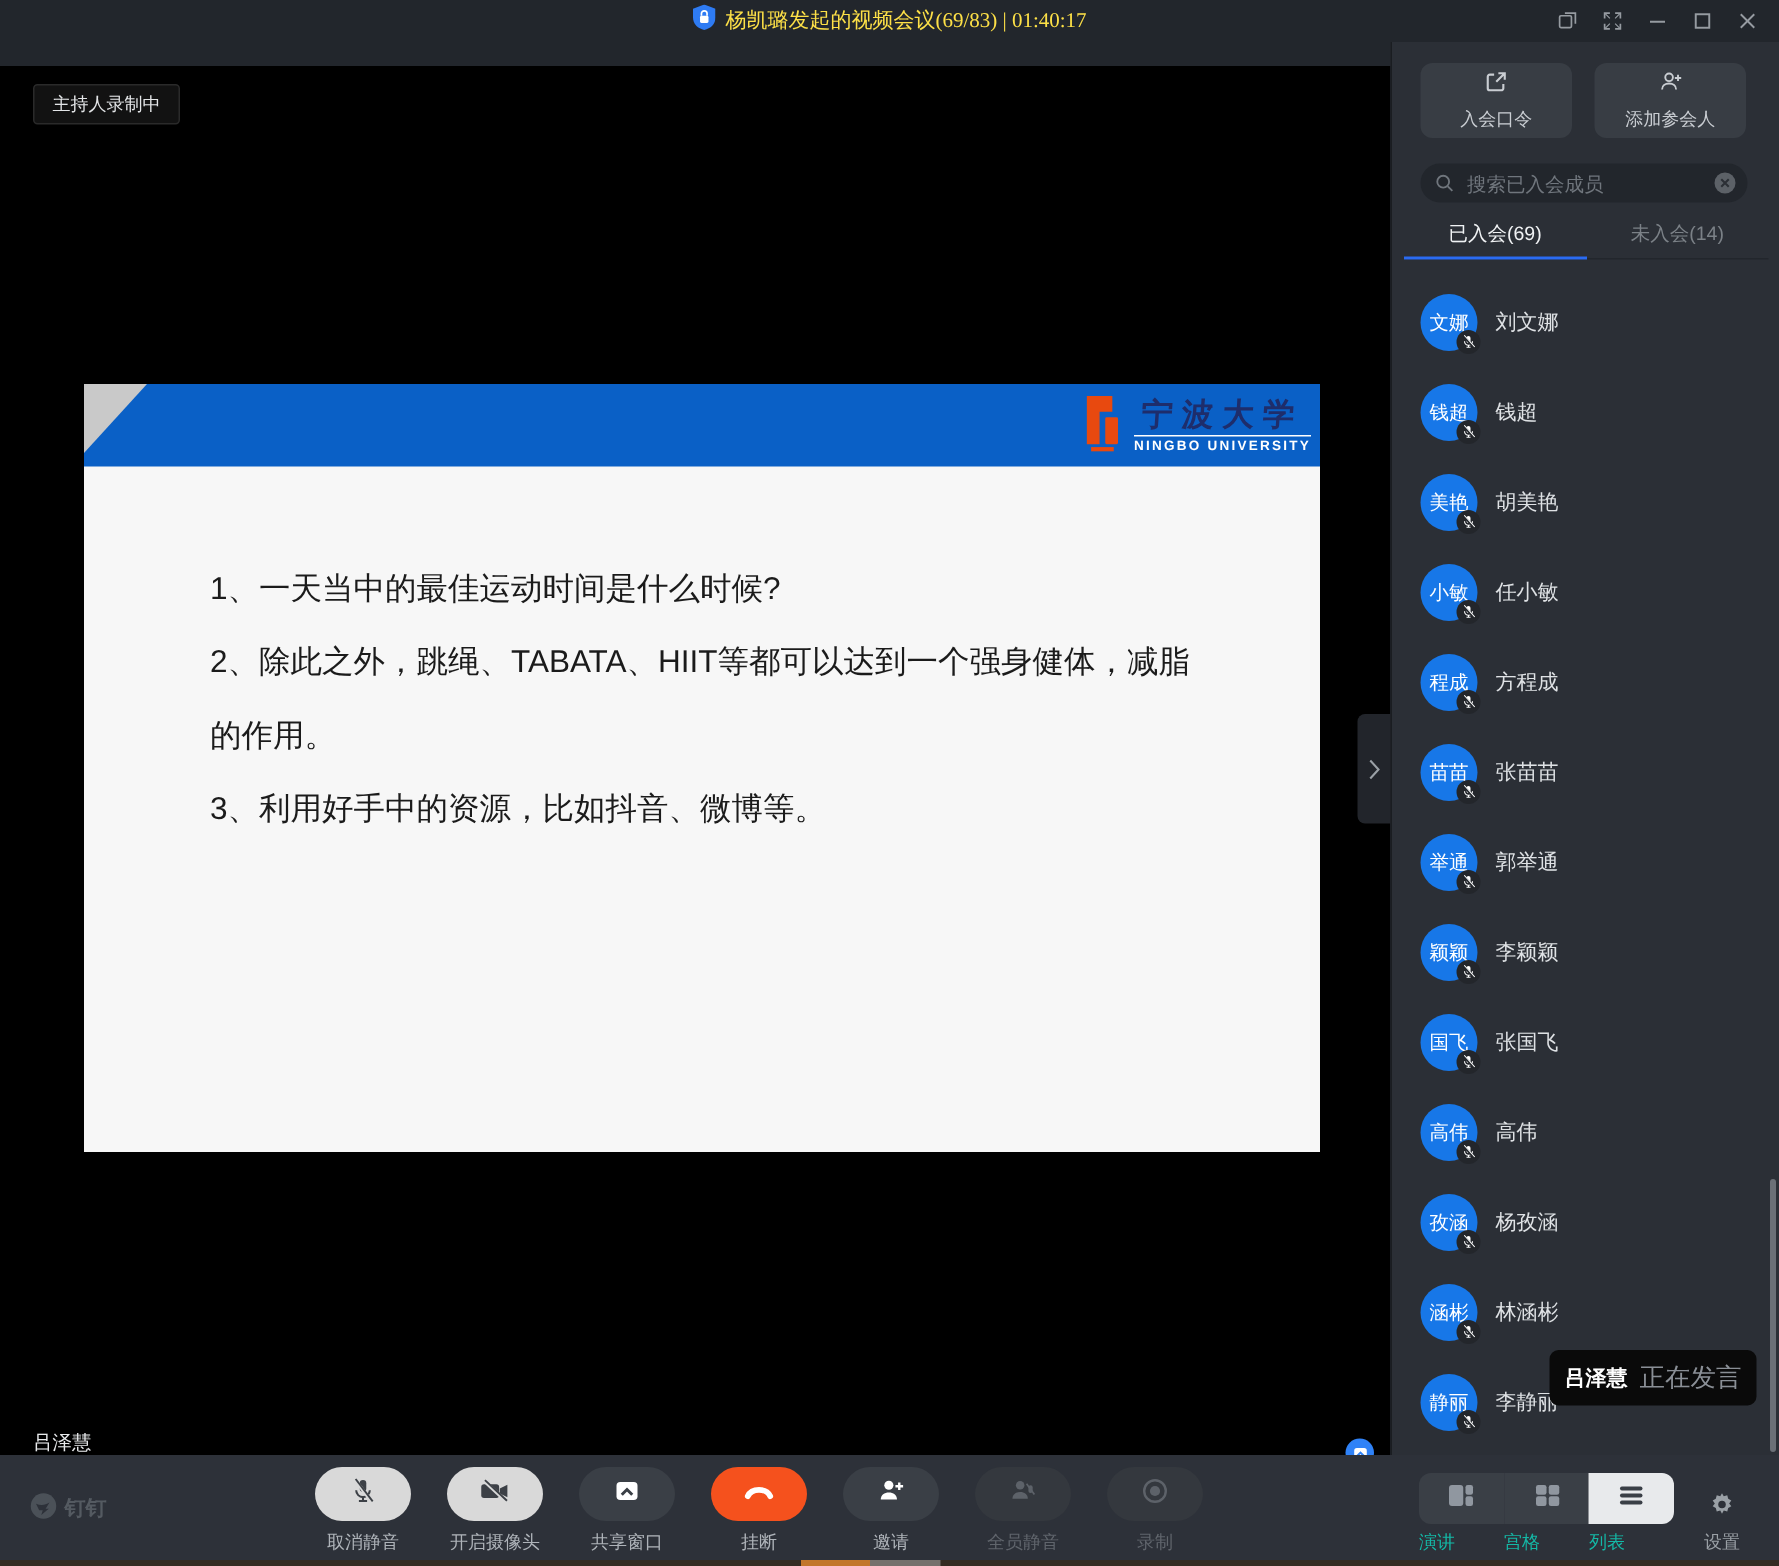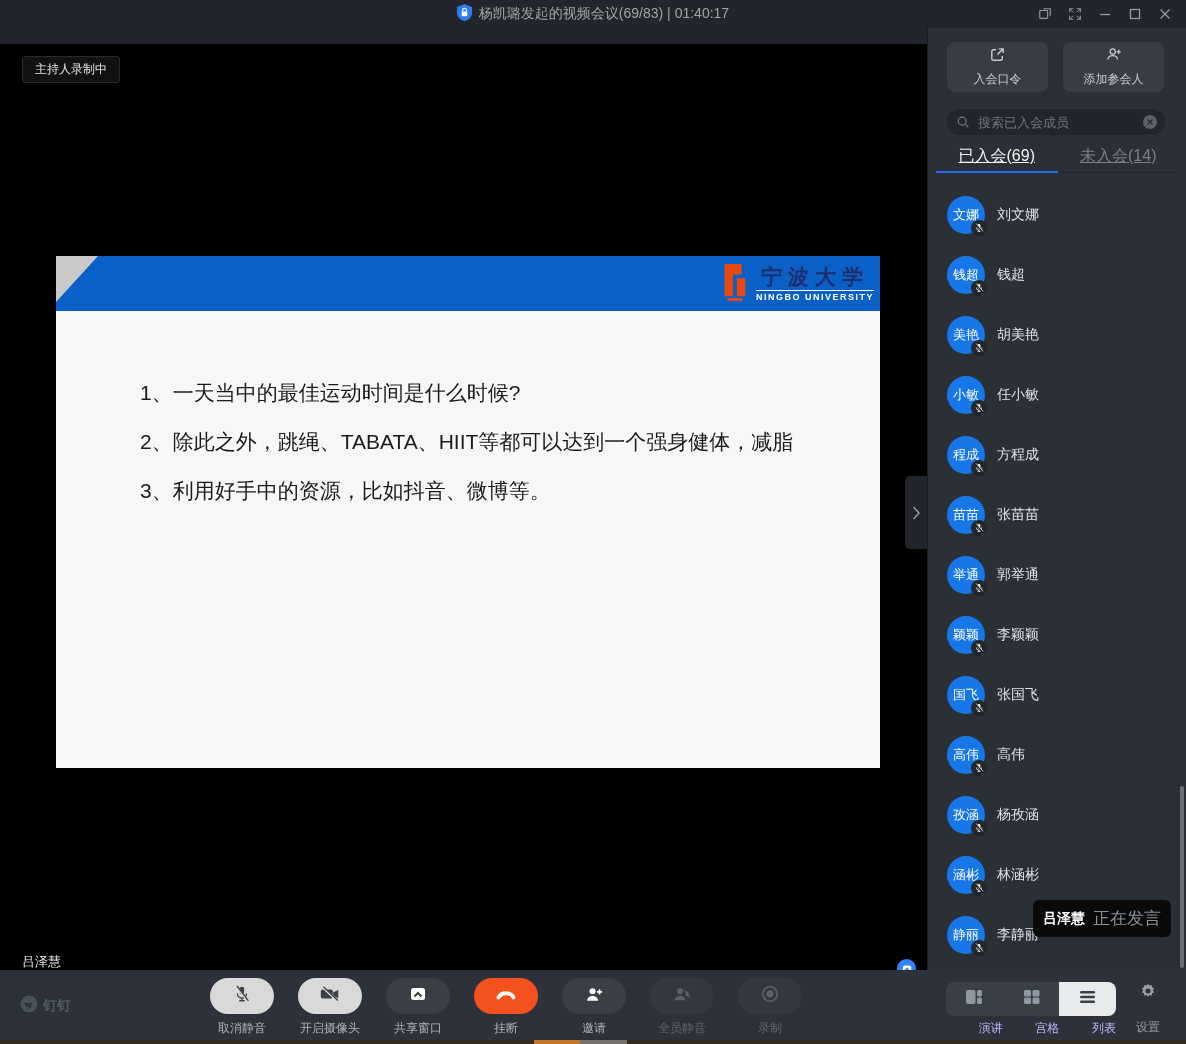--- a/index.html
+++ b/index.html
@@ -2,21 +2,21 @@
 <html><head>
 <meta charset="utf-8">
 <style>
   html,body{margin:0;padding:0;background:#111;}
   *{box-sizing:border-box;font-family:"Liberation Sans","DejaVu Sans",sans-serif;}
   .app{position:relative;width:1186px;height:1044px;background:#22262c;overflow:hidden;}
 
   
   .titlebar{position:absolute;left:0;top:0;width:1186px;height:28px;background:#22262c;display:flex;align-items:center;justify-content:center;}
   .title-wrap{display:flex;align-items:center;gap:7px;}
-  .title-text{color:#a3a3a3;font-size:14px;}
+  .title-text{color:#fde047;font-size:14px;font-family:Liberation Serif, serif;}
   .win-controls{position:absolute;right:8px;top:0;height:28px;display:flex;align-items:center;gap:4px;}
   .win-btn{width:26px;height:22px;display:flex;align-items:center;justify-content:center;color:#969ba1;}
 
   
   .stage{position:absolute;left:0;top:44px;width:927px;height:942px;background:#000;}
   .rec-badge{position:absolute;left:22px;top:12px;background:#121212;border:1px solid #2a2a2a;border-radius:3px;color:#e3e5e7;font-size:12px;padding:4px 12px;}
   .speaker-label{position:absolute;left:22px;bottom:15px;color:#e8eaec;font-size:13px;}
   .share-ind{position:absolute;right:11px;bottom:8px;width:19px;height:19px;border-radius:50%;background:#2f82f7;display:flex;align-items:center;justify-content:center;}
   .collapse-handle{position:absolute;right:0;top:432px;width:22px;height:73px;background:rgba(40,44,50,.85);border-radius:5px 0 0 5px;display:flex;align-items:center;justify-content:center;}
 
@@ -31,21 +31,21 @@
   .slide-lines{position:absolute;left:84px;top:112px;width:700px;color:#1b1b1b;font-size:21px;line-height:49px;}
 
   
   .sidebar{position:absolute;left:927px;top:28px;width:259px;height:942px;background:#2b2f36;border-left:1px solid #1a1d21;}
   .side-actions{position:absolute;left:19px;top:14px;display:flex;gap:15px;}
   .action-btn{width:101px;height:50px;background:#383d44;border-radius:8px;display:flex;flex-direction:column;align-items:center;justify-content:center;gap:5px;color:#c9cdd2;font-size:12px;}
   .search-box{position:absolute;left:19px;top:81px;width:218px;height:26px;background:#22262c;border-radius:13px;display:flex;align-items:center;padding:0 7px 0 9px;}
   .search-box input{flex:1;background:transparent;border:none;outline:none;color:#cfd3d8;font-size:13px;min-width:0;}
   .search-box input::placeholder{color:#70767d;}
   .tabs{position:absolute;left:8px;top:112px;width:243px;height:33px;display:flex;border-bottom:1px solid #22262c;}
-  .tab{flex:1;display:flex;align-items:center;justify-content:center;font-size:16px;color:#7b8187;position:relative;text-decoration:underline;}
+  .tab{flex:1;display:flex;align-items:center;justify-content:center;font-size:13px;color:#7b8187;position:relative;}
   .tab.active{color:#f0f2f4;}
   .tab.active::after{content:"";position:absolute;left:0;right:0;bottom:-1px;height:2px;background:#2a6bf2;}
   .plist{position:absolute;left:0;top:157px;width:259px;height:785px;overflow:hidden;}
   .p-row{position:relative;height:60px;display:flex;align-items:center;padding-left:19px;}
   .avatar{position:relative;width:38px;height:38px;border-radius:50%;background:#1777e8;display:flex;align-items:center;justify-content:center;color:#fff;font-size:13px;flex:0 0 38px;}
   .mic-badge{position:absolute;right:-2px;bottom:-2px;width:16px;height:16px;border-radius:50%;background:#23262b;display:flex;align-items:center;justify-content:center;}
   .p-name{margin-left:12px;color:#dfe2e5;font-size:14px;}
   .scroll-thumb{position:absolute;right:2px;top:758px;width:4px;height:182px;border-radius:2px;background:#6b7077;}
   .speak-tip{position:absolute;left:105px;top:872px;width:138px;height:37px;background:#0a0a0a;border-radius:6px;display:flex;align-items:center;justify-content:center;gap:8px;z-index:5;}
   .speak-tip .tname{color:#fff;font-size:14px;font-weight:700;}
@@ -60,22 +60,22 @@
   .pill.light{background:#d9d9d9;}
   .pill.dark{background:#3a3f46;}
   .pill.danger{background:#f5511d;}
   .pill.dim{background:#34383e;}
   .tb-label{font-size:12px;color:#aeb3b9;white-space:nowrap;}
   .tb-label.dim{color:#60656c;}
   .view-ctl{position:absolute;left:946px;top:12px;width:170px;height:34px;border-radius:8px;overflow:hidden;display:flex;}
   .seg{flex:1;background:#3a3f46;display:flex;align-items:center;justify-content:center;}
   .seg.active{background:#e8eaec;}
   .view-labels{position:absolute;left:946px;top:50px;width:170px;display:flex;}
-  .view-labels span{flex:1;text-align:right;font-size:12px;color:#c4b5fd;}
-  .settings{position:absolute;left:1130px;top:12px;width:36px;display:flex;flex-direction:column;align-items:center;gap:15px;}
+  .view-labels span{flex:1;text-align:left;font-size:12px;color:#14b8a6;}
+  .settings{position:absolute;left:1130px;top:24px;width:36px;display:flex;flex-direction:column;align-items:center;gap:3px;}
   .settings .tb-label{color:#9aa0a6;}
 
   
   .bstrip{position:absolute;left:0;top:1040px;width:1186px;height:4px;background:#342b22;}
   .bstrip .seg-orange{position:absolute;left:534px;top:0;width:46px;height:4px;background:#c2762a;}
   .bstrip .seg-gray{position:absolute;left:580px;top:0;width:47px;height:4px;background:#75716d;}
 </style>
 </head>
 <body>
 
@@ -140,20 +140,21 @@
           </span>
           <span class="uni-text">
             <span class="uni-cn">宁波大学</span>
             <span class="uni-en">NINGBO UNIVERSITY</span>
           </span>
         </div>
       </div>
       <div class="slide-lines">
         <div>1、一天当中的最佳运动时间是什么时候?</div>
         <div>2、除此之外，跳绳、TABATA、HIIT等都可以达到一个强身健体，减脂</div>
+        <div>的作用。</div>
         <div>3、利用好手中的资源，比如抖音、微博等。</div>
       </div>
     </div>
 
     <div class="collapse-handle">
       <svg width="10" height="16" viewBox="0 0 10 16" fill="none" stroke="#9aa0a6" stroke-width="1.4">
           <polyline points="2.5,2 8,8 2.5,14"></polyline>
         </svg>
     </div>
 

